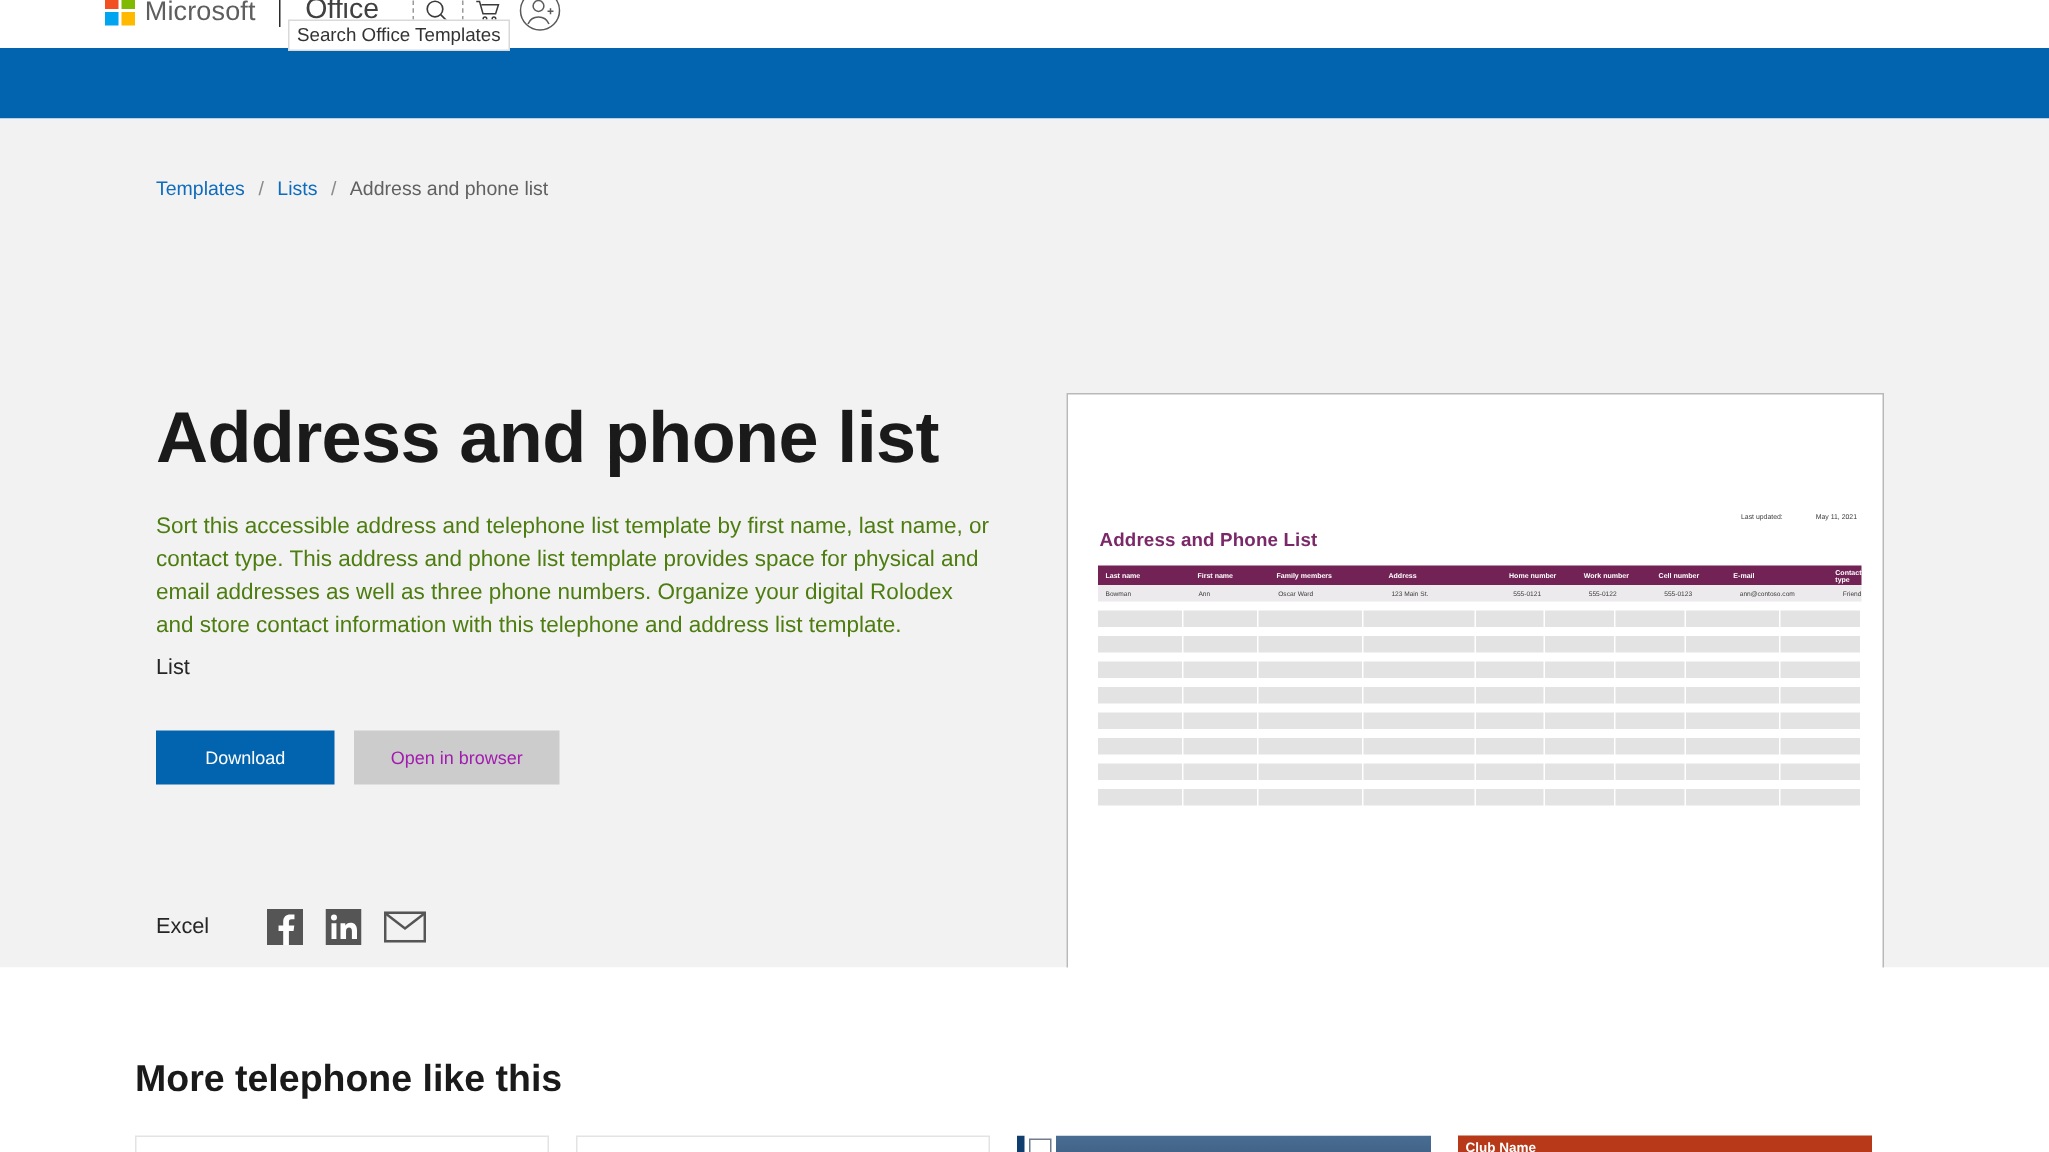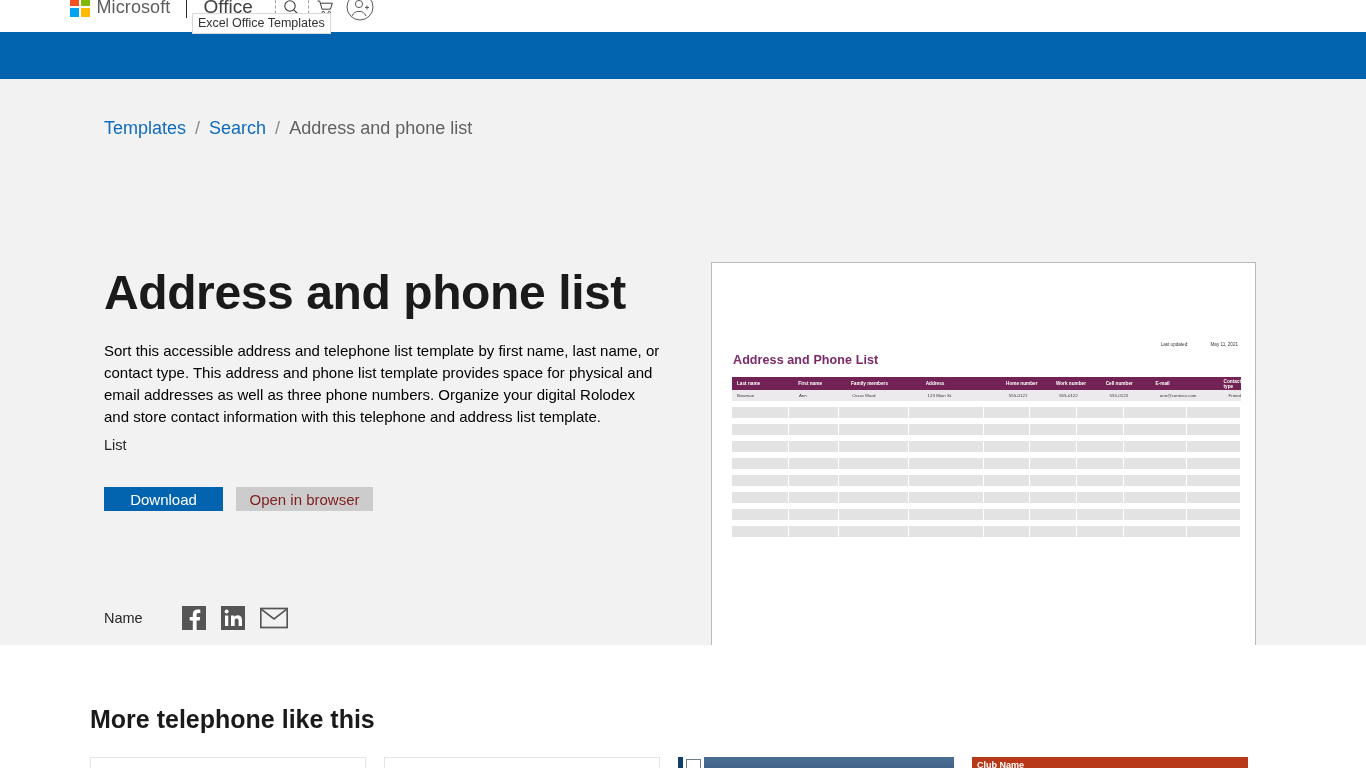--- a/index.html
+++ b/index.html
@@ -48,43 +48,43 @@
   }
   .promo-text { font-size: 14.5px; }
   .promo-cta { font-size: 14px; margin-left: 10px; letter-spacing: .15px; }
   .promo-chev { margin-left: 7px; font-size: 13px; }
 
   
   .hero {
     position: absolute; top: 79px; left: 0; width: 1366px; height: 566px;
     background: #f2f2f2;
   }
-  .crumbs { position: absolute; left: 104px; top: 39px; font-size: 18px; display: flex; align-items: center; }
+  .crumbs { position: absolute; left: 104px; top: 39px; font-size: 13px; display: flex; align-items: center; }
   .crumbs a { color: #0f6cbd; text-decoration: none; }
   .crumb-sep { color: #8a8a8a; margin: 0 9px; }
   .crumb-cur { color: #616161; }
 
   .page-title {
     position: absolute; left: 104px; top: 186px;
     font-size: 48px; font-weight: bold; letter-spacing: -.4px; color: #1a1a1a;
   }
   .desc {
     position: absolute; left: 104px; top: 261px; width: 560px;
-    font-size: 15px; line-height: 22px; color: #000000;
+    font-size: 15px; line-height: 22px; color: #4d7c0f;
   }
   .app-label { position: absolute; left: 104px; top: 358px; font-size: 14.5px; color: #262626; }
 
   .btn-row { position: absolute; left: 104px; top: 408px; display: flex; }
   .btn {
-    height: 24px; border: none; cursor: pointer;
-    font-family: "Liberation Sans", sans-serif; font-size: 15px;
+    height: 36px; border: none; cursor: pointer;
+    font-family: "Liberation Sans", sans-serif; font-size: 12px;
     display: flex; align-items: center; justify-content: center;
   }
   .btn-download { width: 119px; background: #0263af; color: #ffffff; }
-  .btn-open { width: 137px; background: #cccccc; color: #7f1d1d; margin-left: 13px; }
+  .btn-open { width: 137px; background: #cccccc; color: #a21caf; margin-left: 13px; }
 
   .share-row { position: absolute; left: 104px; top: 527px; display: flex; align-items: center; }
   .share-label { font-size: 14.5px; color: #262626; margin-right: 39px; }
   .share-ico { margin-right: 15px; display: flex; align-items: center; }
 
   
   .preview {
     position: absolute; left: 711px; top: 183px;
     width: 545px; height: 419px;
     background: #ffffff; border: 1px solid #b9b9b9;
@@ -152,46 +152,46 @@
         <svg width="30" height="30" viewBox="0 0 30 30">
             <circle cx="15" cy="15" r="13" fill="none" stroke="#5a5a5a" stroke-width="1"></circle>
             <circle cx="14" cy="12" r="3.6" fill="none" stroke="#5a5a5a" stroke-width="1"></circle>
             <path d="M7 24a7.6 7.6 0 0 1 14 0" fill="none" stroke="#5a5a5a" stroke-width="1"></path>
             <path d="M22 13.5v4M20 15.5h4" stroke="#5a5a5a" stroke-width="1"></path>
           </svg>
       </div>
     </div>
   </div>
 </div>
-<div class="search-tip">Excel Office Templates</div>
+<div class="search-tip">Search Office Templates</div>
 
 <div class="promo">
 </div>
 
 <div class="hero">
 
   <nav class="crumbs">
     <a href="#">Templates</a>
     <span class="crumb-sep">/</span>
-    <a href="#">Search</a>
+    <a href="#">Lists</a>
     <span class="crumb-sep">/</span>
     <span class="crumb-cur">Address and phone list</span>
   </nav>
 
   <h1 class="page-title">Address and phone list</h1>
   <p class="desc">Sort this accessible address and telephone list template by first name, last name, or contact type. This address and phone list template provides space for physical and email addresses as well as three phone numbers. Organize your digital Rolodex and store contact information with this telephone and address list template.</p>
   <div class="app-label">List</div>
 
   <div class="btn-row">
     <button class="btn btn-download">Download</button>
     <button class="btn btn-open">Open in browser</button>
   </div>
 
   <div class="share-row">
-    <span class="share-label">Name</span>
+    <span class="share-label">Excel</span>
     <span class="share-ico">
       <svg width="24" height="24" viewBox="0 0 24 24">
           <rect width="24" height="24" fill="#555555"></rect>
           <path d="M14.6 24V14.6h3.1l.5-3.6h-3.6V8.7c0-1 .3-1.8 1.8-1.8h1.9V3.7c-.3 0-1.5-.1-2.8-.1-2.8 0-4.7 1.7-4.7 4.8v2.6H7.7v3.6h3.1V24h3.8z" fill="#ffffff"></path>
         </svg>
     </span>
     <span class="share-ico">
       <svg width="24" height="24" viewBox="0 0 24 24">
           <rect width="24" height="24" fill="#555555"></rect>
           <rect x="4" y="9.5" width="3.3" height="10.5" fill="#ffffff"></rect>

